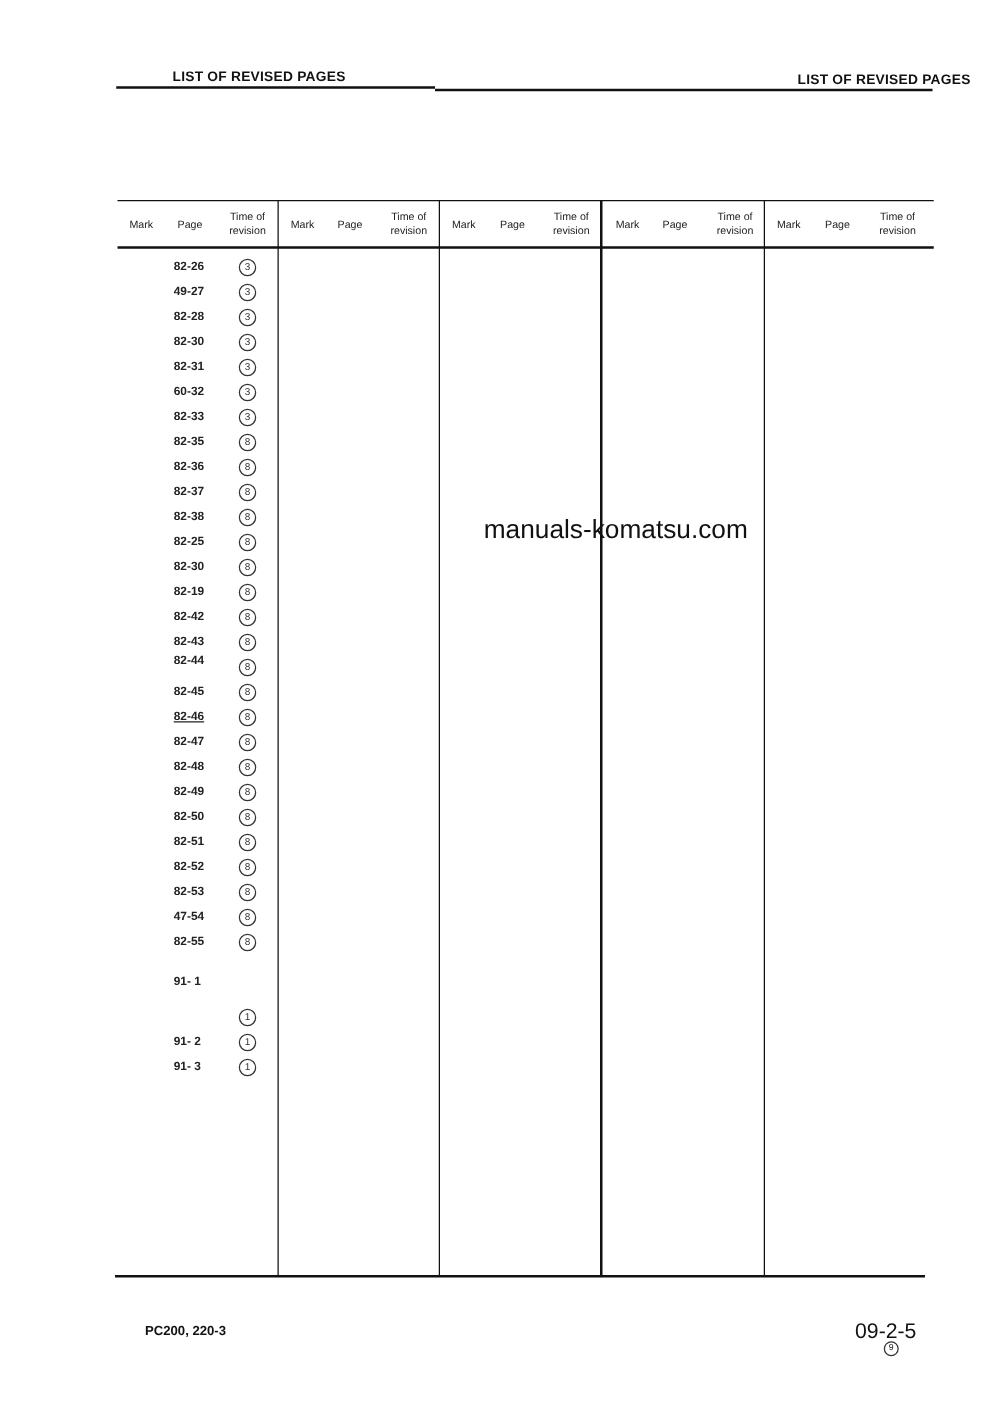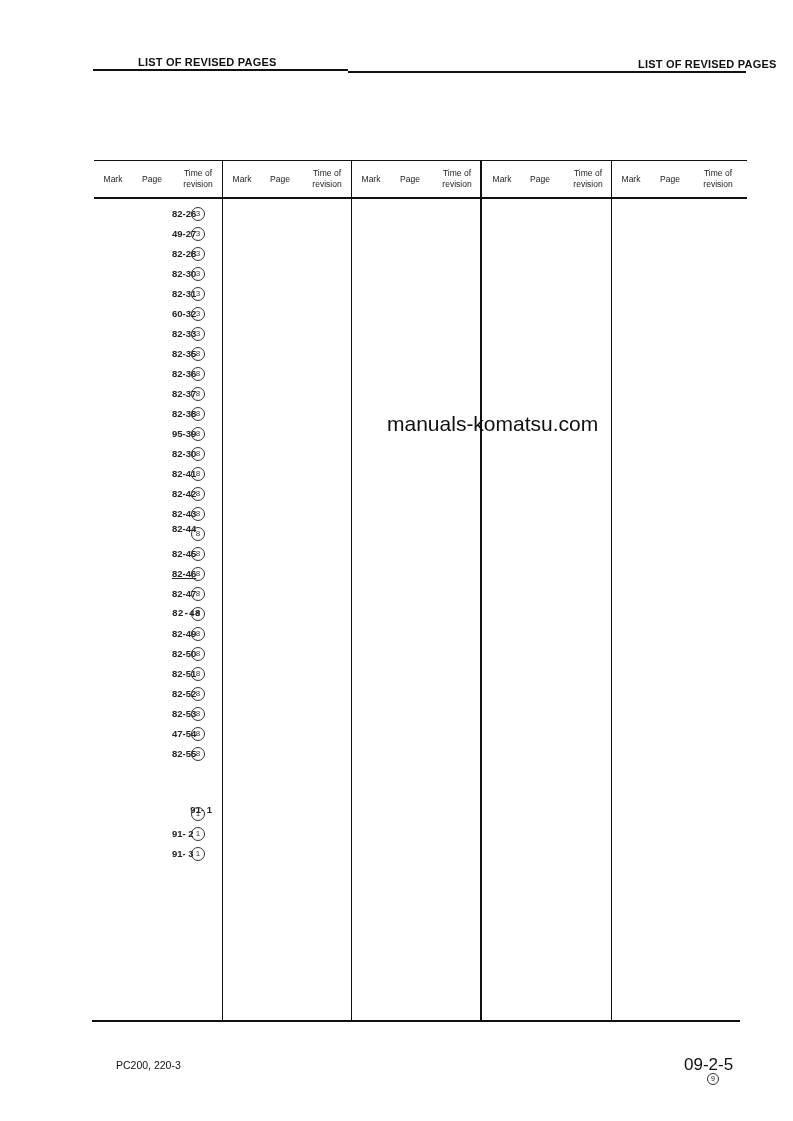--- a/index.html
+++ b/index.html
@@ -1,24 +1,24 @@
 <!DOCTYPE html>
 <html><head>
   <meta charset="utf-8">
   <style>
     html, body { margin: 0; padding: 0; background: #ffffff; }
     body { width: 793px; height: 1121px; position: relative; overflow: hidden; font-family: "Liberation Sans", sans-serif; color: #111; }
     .abs { position: absolute; }
     .hdr-title { font-weight: bold; font-size: 11px; letter-spacing: 0.2px; padding-left: 44px; }
     .rule { position: absolute; background: #111; }
     .col-head { position: absolute; font-size: 8.5px; text-align: center; line-height: 10px; color: #222; }
-    .entry-page { position: absolute; font-size: 9.5px; font-weight: bold; color: #222; width: 40px; text-align: left; margin-left: 33px; }
+    .entry-page { position: absolute; font-size: 9.5px; font-weight: bold; color: #222; width: 40px; text-align: left; }
     .entry-rev { position: absolute; width: 12px; height: 12px; border: 1px solid #333; border-radius: 50%; font-size: 8px; line-height: 12px; text-align: center; color: #333; }
     .watermark { position: absolute; font-size: 21px; color: #111; }
-    .footer-model { position: absolute; font-size: 10.5px; font-weight: normal; }
+    .footer-model { position: absolute; font-size: 10.5px; font-weight: bold; }
     .footer-page { position: absolute; font-size: 17px; }
     .footer-rev { position: absolute; width: 10px; height: 10px; border: 1px solid #333; border-radius: 50%; font-size: 7px; line-height: 10px; text-align: center; }
   </style>
 </head>
 <body>
 
 <div class="abs hdr-title" style="left:94px; top:56px;">LIST OF REVISED PAGES</div>
 <div class="rule" style="left:93px; top:69px; width:255px; height:2px;"></div>
 <div class="abs hdr-title" style="left:594px; top:58px;">LIST OF REVISED PAGES</div>
 <div class="rule" style="left:348px; top:71px; width:398px; height:2px;"></div>
@@ -107,29 +107,29 @@
       </div>
     <div>
         <span class="entry-page" style="left:139px; top:388px;">82-37</span>
         <span class="entry-rev" style="left:191px; top:387px;">8</span>
       </div>
     <div>
         <span class="entry-page" style="left:139px; top:408px;">82-38</span>
         <span class="entry-rev" style="left:191px; top:407px;">8</span>
       </div>
     <div>
-        <span class="entry-page" style="left:139px; top:428px;">95-39</span>
+        <span class="entry-page" style="left:139px; top:428px;">82-25</span>
         <span class="entry-rev" style="left:191px; top:427px;">8</span>
       </div>
     <div>
         <span class="entry-page" style="left:139px; top:448px;">82-30</span>
         <span class="entry-rev" style="left:191px; top:447px;">8</span>
       </div>
     <div>
-        <span class="entry-page" style="left:139px; top:468px;">82-41</span>
+        <span class="entry-page" style="left:139px; top:468px;">82-19</span>
         <span class="entry-rev" style="left:191px; top:467px;">8</span>
       </div>
     <div>
         <span class="entry-page" style="left:139px; top:488px;">82-42</span>
         <span class="entry-rev" style="left:191px; top:487px;">8</span>
       </div>
     <div>
         <span class="entry-page" style="left:139px; top:508px;">82-43</span>
         <span class="entry-rev" style="left:191px; top:507px;">8</span>
       </div>
@@ -143,21 +143,21 @@
       </div>
     <div>
         <span class="entry-page" style="left:139px; top:568px;text-decoration:underline;">82-46</span>
         <span class="entry-rev" style="left:191px; top:567px;">8</span>
       </div>
     <div>
         <span class="entry-page" style="left:139px; top:588px;">82-47</span>
         <span class="entry-rev" style="left:191px; top:587px;">8</span>
       </div>
     <div>
-        <span class="entry-page" style="left:139px; top:608px;font-family:Liberation Mono, monospace;">82-48</span>
+        <span class="entry-page" style="left:139px; top:608px;">82-48</span>
         <span class="entry-rev" style="left:191px; top:607px;">8</span>
       </div>
     <div>
         <span class="entry-page" style="left:139px; top:628px;">82-49</span>
         <span class="entry-rev" style="left:191px; top:627px;">8</span>
       </div>
     <div>
         <span class="entry-page" style="left:139px; top:648px;">82-50</span>
         <span class="entry-rev" style="left:191px; top:647px;">8</span>
       </div>
@@ -175,21 +175,21 @@
       </div>
     <div>
         <span class="entry-page" style="left:139px; top:728px;">47-54</span>
         <span class="entry-rev" style="left:191px; top:727px;">8</span>
       </div>
     <div>
         <span class="entry-page" style="left:139px; top:748px;">82-55</span>
         <span class="entry-rev" style="left:191px; top:747px;">8</span>
       </div>
     <div>
-        <span class="entry-page" style="left:139px; top:804px; white-space:pre;text-align:right;">91- 1</span>
+        <span class="entry-page" style="left:139px; top:780px; white-space:pre;">91- 1</span>
         <span class="entry-rev" style="left:191px; top:807px;">1</span>
       </div>
     <div>
         <span class="entry-page" style="left:139px; top:828px; white-space:pre;">91- 2</span>
         <span class="entry-rev" style="left:191px; top:827px;">1</span>
       </div>
     <div>
         <span class="entry-page" style="left:139px; top:848px; white-space:pre;">91- 3</span>
         <span class="entry-rev" style="left:191px; top:847px;">1</span>
       </div>

